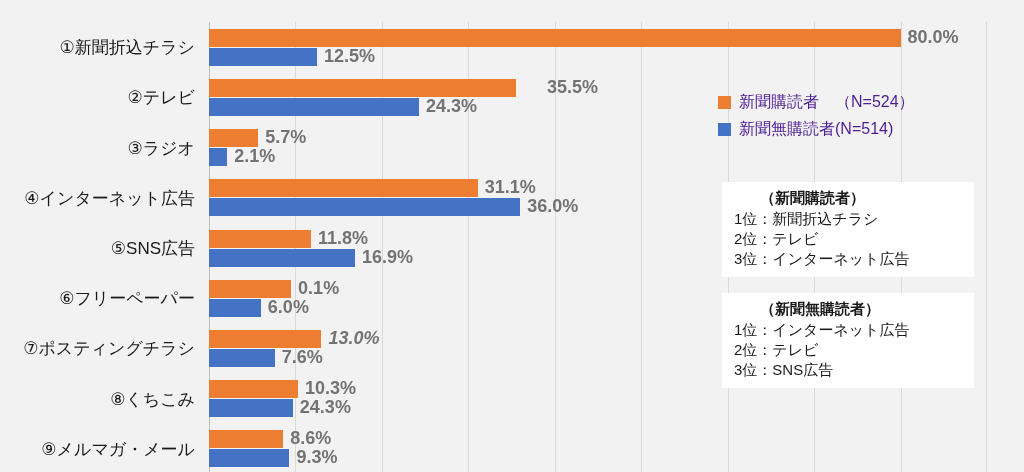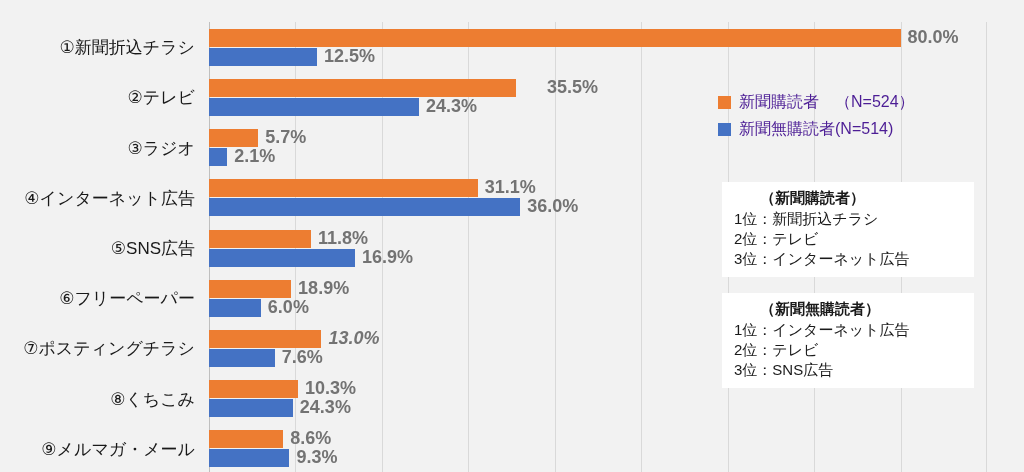--- a/index.html
+++ b/index.html
@@ -119,21 +119,21 @@
       <div class="bar-value" style="left: 484.842px; top: 166.278px;">31.1%</div>
       <div class="bar blue" style="left: 209px; top: 186.278px; width: 311.2px; height: 18px; position: absolute;"></div>
       <div class="bar-value" style="left: 527.2px; top: 185.278px;">36.0%</div>
       <div class="catlabel-wrap" style="top: 225px; left: 0px; width: 195px;">⑤SNS広告</div>
       <div class="bar orange" style="left: 209px; top: 217.5px; width: 102.004px; height: 18px; position: absolute;"></div>
       <div class="bar-value" style="left: 318.004px; top: 216.5px;">11.8%</div>
       <div class="bar blue" style="left: 209px; top: 236.5px; width: 146.091px; height: 18px; position: absolute;"></div>
       <div class="bar-value" style="left: 362.091px; top: 235.5px;">16.9%</div>
       <div class="catlabel-wrap" style="top: 275.222px; left: 0px; width: 195px;">⑥フリーペーパー</div>
       <div class="bar orange" style="left: 209px; top: 267.722px; width: 82.1222px; height: 18px; position: absolute;"></div>
-      <div class="bar-value" style="left: 298.122px; top: 266.722px;">18.9%</div>
+      <div class="bar-value" style="left: 298.122px; top: 266.722px;">0.1%</div>
       <div class="bar blue" style="left: 209px; top: 286.722px; width: 51.8667px; height: 18px; position: absolute;"></div>
       <div class="bar-value" style="left: 267.867px; top: 285.722px;">6.0%</div>
       <div class="catlabel-wrap" style="top: 325.444px; left: 0px; width: 195px;">⑦ポスティングチラシ</div>
       <div class="bar orange" style="left: 209px; top: 317.944px; width: 112.378px; height: 18px; position: absolute;"></div>
       <div class="bar-value" style="left: 328.378px; top: 316.944px; font-style: italic;">13.0%</div>
       <div class="bar blue" style="left: 209px; top: 336.944px; width: 65.6978px; height: 18px; position: absolute;"></div>
       <div class="bar-value" style="left: 281.698px; top: 335.944px;">7.6%</div>
       <div class="catlabel-wrap" style="top: 375.667px; left: 0px; width: 195px;">⑧くちこみ</div>
       <div class="bar orange" style="left: 209px; top: 368.167px; width: 89.0378px; height: 18px; position: absolute;"></div>
       <div class="bar-value" style="left: 305.038px; top: 367.167px;">10.3%</div>

